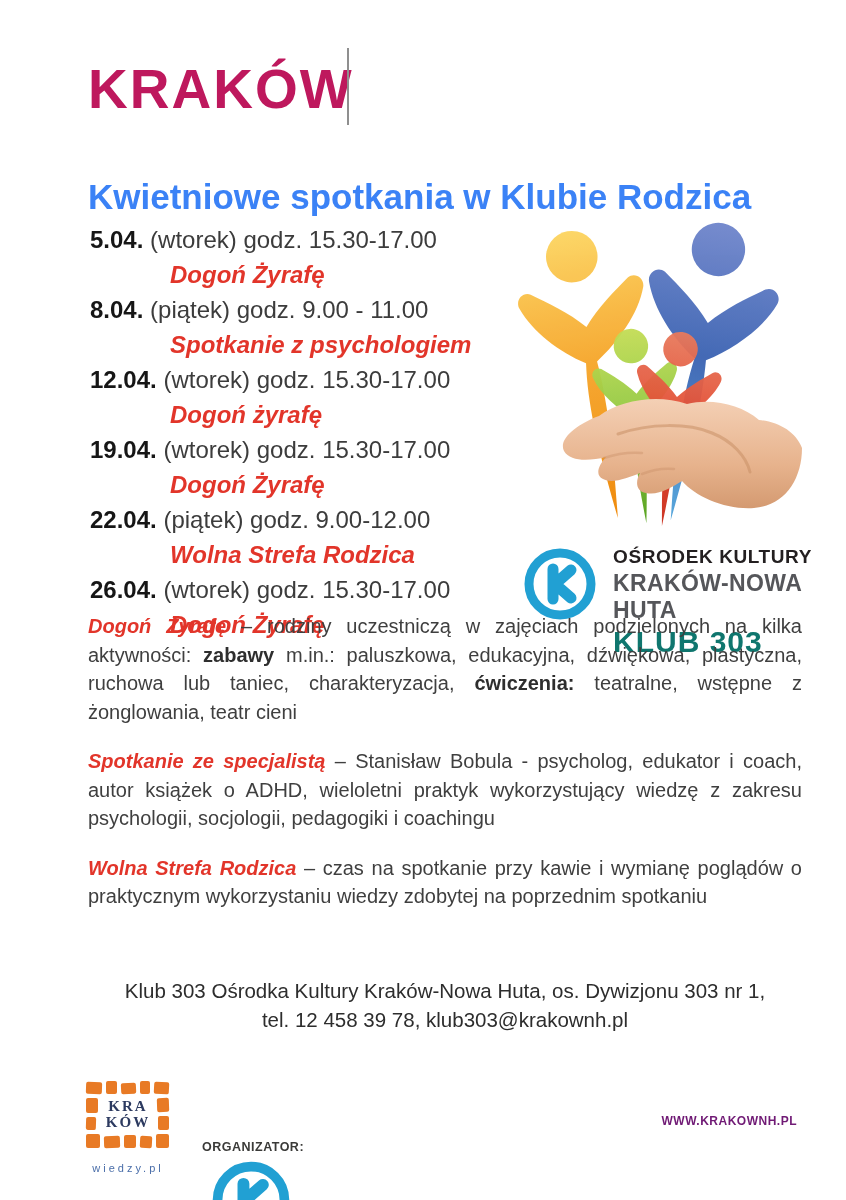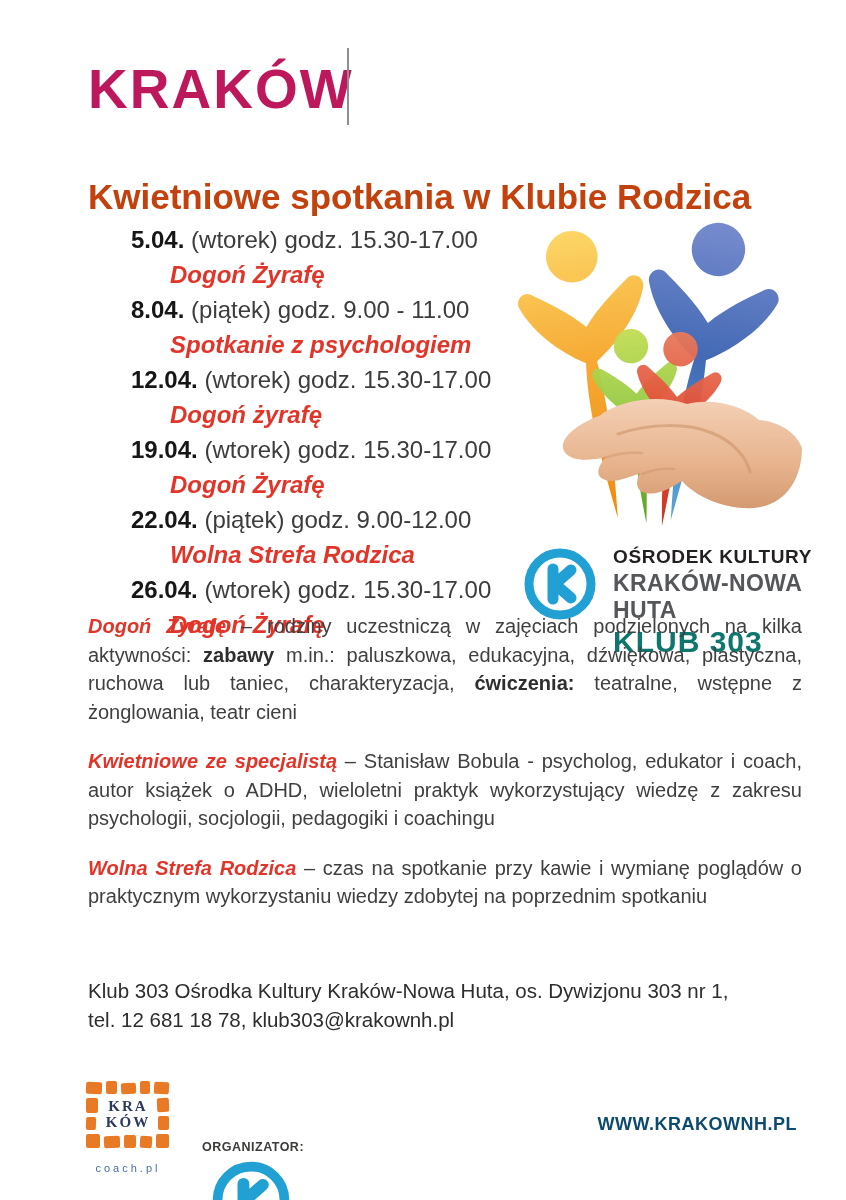--- a/index.html
+++ b/index.html
@@ -10,26 +10,26 @@
   
   .brand{
     position:absolute;left:88px;top:62px;
     font-size:55px;font-weight:600;letter-spacing:2px;color:#be185d;line-height:1;
   }
   .brand-divider{
     position:absolute;left:347px;top:48px;width:2px;height:77px;background:#8f8f8f;
   }
   .page-title{
     position:absolute;left:88px;top:153px;width:720px;
-    font-size:35px;font-weight:700;color:#c2410c;letter-spacing:0px;line-height:1.2;
+    font-size:35px;font-weight:700;color:#3b82f6;letter-spacing:0px;line-height:1.2;
   }
   
   .schedule{position:absolute;left:90px;top:222px;width:430px;}
   .sch-line{font-size:24px;line-height:35px;color:#3c3c3c;white-space:nowrap;}
-  .sch-date{font-weight:700;color:#161616;margin-left:41px;}
+  .sch-date{font-weight:700;color:#161616;}
   .sch-event{
     font-size:24px;line-height:35px;font-weight:700;font-style:italic;
     color:#e2352a;padding-left:80px;white-space:nowrap;
   }
   
   .illustration{position:absolute;left:500px;top:220px;width:310px;height:320px;}
   .club-logo{position:absolute;left:522px;top:546px;display:flex;align-items:flex-start;}
   .club-badge{flex:0 0 auto;}
   .club-text{margin-left:15px;}
   .club-org{font-size:19px;font-weight:700;color:#231f20;letter-spacing:.6px;}
@@ -38,31 +38,31 @@
   
   .paragraphs{position:absolute;left:88px;top:612px;width:714px;}
   .paragraphs p{
     margin:0 0 21px 0;font-size:20px;line-height:28.5px;color:#3f3f3f;
     text-align:justify;
   }
   .lead{color:#e2352a;font-weight:700;font-style:italic;}
   .paragraphs b{color:#2e2e2e;}
   
   .address{
-    position:absolute;left:88px;top:976px;width:714px;
+    position:absolute;left:88px;top:976px;width:714px;text-align:center;
     font-size:20.5px;line-height:29px;color:#2d2d2d;
   }
   
   .krakow-logo{position:absolute;left:80px;top:1078px;width:96px;text-align:center;}
   .krakow-caption{font-size:11px;letter-spacing:3px;color:#4a6ea9;margin-top:2px;}
   .organizer{position:absolute;left:200px;top:1140px;width:92px;text-align:right;}
   .organizer-label{font-size:12.5px;font-weight:700;color:#3a3a38;letter-spacing:.5px;margin-bottom:5px;margin-left:2px;}
   .website{
     position:absolute;right:49px;top:1114px;
-    font-size:18px;font-weight:700;letter-spacing:.5px;color:#0c4a6e;
+    font-size:12px;font-weight:700;letter-spacing:.5px;color:#701a75;
   }
 </style>
 </head>
 <body>
 
 <div class="page">
 
   <div class="brand">KRAKÓW</div>
   <div class="brand-divider"></div>
   <h1 class="page-title">Kwietniowe spotkania w Klubie Rodzica</h1>
@@ -148,27 +148,27 @@
     </svg>
     <div class="club-text">
       <div class="club-org">OŚRODEK KULTURY</div>
       <div class="club-city">KRAKÓW-NOWA HUTA</div>
       <div class="club-name">KLUB 303</div>
     </div>
   </div>
 
   <div class="paragraphs">
     <p><span class="lead">Dogoń Żyrafę</span><span> – rodziny uczestniczą w zajęciach podzielonych na kilka aktywności: </span><b>zabawy</b><span> m.in.: paluszkowa, edukacyjna, dźwiękowa, plastyczna, ruchowa lub taniec, charakteryzacja, </span><b>ćwiczenia:</b><span> teatralne, wstępne z żonglowania, teatr cieni</span></p>
-    <p><span class="lead">Kwietniowe ze specjalistą</span><span> – Stanisław Bobula - psycholog, edukator i coach, autor książek o ADHD, wieloletni praktyk wykorzystujący wiedzę z zakresu psychologii, socjologii, pedagogiki i coachingu</span></p>
+    <p><span class="lead">Spotkanie ze specjalistą</span><span> – Stanisław Bobula - psycholog, edukator i coach, autor książek o ADHD, wieloletni praktyk wykorzystujący wiedzę z zakresu psychologii, socjologii, pedagogiki i coachingu</span></p>
     <p><span class="lead">Wolna Strefa Rodzica</span><span> – czas na spotkanie przy kawie i wymianę poglądów o praktycznym wykorzystaniu wiedzy zdobytej na poprzednim spotkaniu</span></p>
   </div>
 
   <div class="address">
     <div>Klub 303 Ośrodka Kultury Kraków-Nowa Huta, os. Dywizjonu 303 nr 1,</div>
-    <div>tel. 12 681 18 78, klub303@krakownh.pl</div>
+    <div>tel. 12 458 39 78, klub303@krakownh.pl</div>
   </div>
 
   <div class="krakow-logo">
     <svg width="92" height="78" viewBox="0 0 92 78" xmlns="http://www.w3.org/2000/svg">
       <g fill="#e87a25">
         <rect x="4" y="4" width="16" height="12" rx="2" transform="rotate(2 12 10)"></rect>
         <rect x="24" y="3" width="11" height="13" rx="2"></rect>
         <rect x="39" y="5" width="15" height="11" rx="2" transform="rotate(-3 46 10)"></rect>
         <rect x="58" y="3" width="10" height="13" rx="2"></rect>
         <rect x="72" y="4" width="15" height="12" rx="2" transform="rotate(3 79 10)"></rect>
@@ -178,21 +178,21 @@
         <rect x="76" y="38" width="11" height="14" rx="2"></rect>
         <rect x="4" y="56" width="14" height="14" rx="2"></rect>
         <rect x="22" y="58" width="16" height="12" rx="2" transform="rotate(-2 30 64)"></rect>
         <rect x="42" y="57" width="12" height="13" rx="2"></rect>
         <rect x="58" y="58" width="12" height="12" rx="2" transform="rotate(3 64 64)"></rect>
         <rect x="74" y="56" width="13" height="14" rx="2"></rect>
       </g>
       <text x="46" y="33" font-family="Liberation Serif, serif" font-size="15" font-weight="bold" fill="#2c3a60" text-anchor="middle" letter-spacing="2">KRA</text>
       <text x="46" y="49" font-family="Liberation Serif, serif" font-size="15" font-weight="bold" fill="#2c3a60" text-anchor="middle" letter-spacing="2">KÓW</text>
     </svg>
-    <div class="krakow-caption">coach.pl</div>
+    <div class="krakow-caption">wiedzy.pl</div>
   </div>
 
   <div class="organizer">
     <div class="organizer-label">ORGANIZATOR:</div>
     <svg width="82" height="82" viewBox="0 0 76 76" xmlns="http://www.w3.org/2000/svg">
       <circle cx="38" cy="38" r="31" fill="none" stroke="#21a0d3" stroke-width="9"></circle>
       <path d="M31,23 L31,53 M49,24 L33,38 L49,52" fill="none" stroke="#21a0d3" stroke-width="11" stroke-linecap="round" stroke-linejoin="round"></path>
     </svg>
   </div>
 

